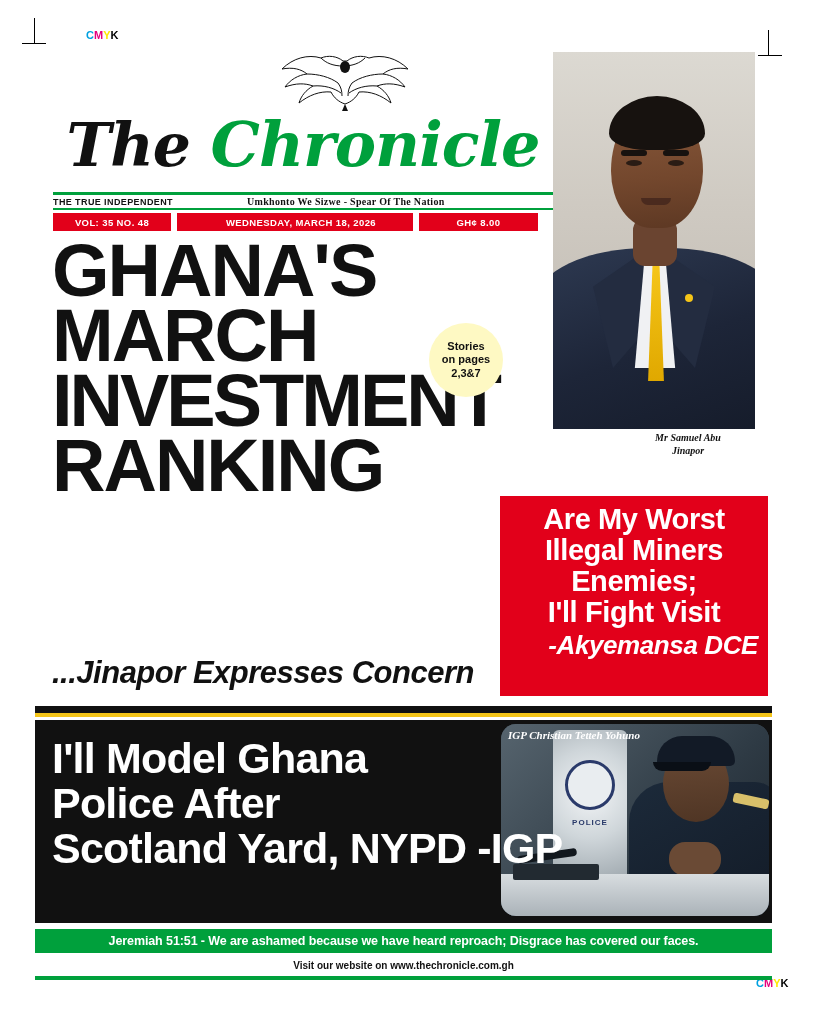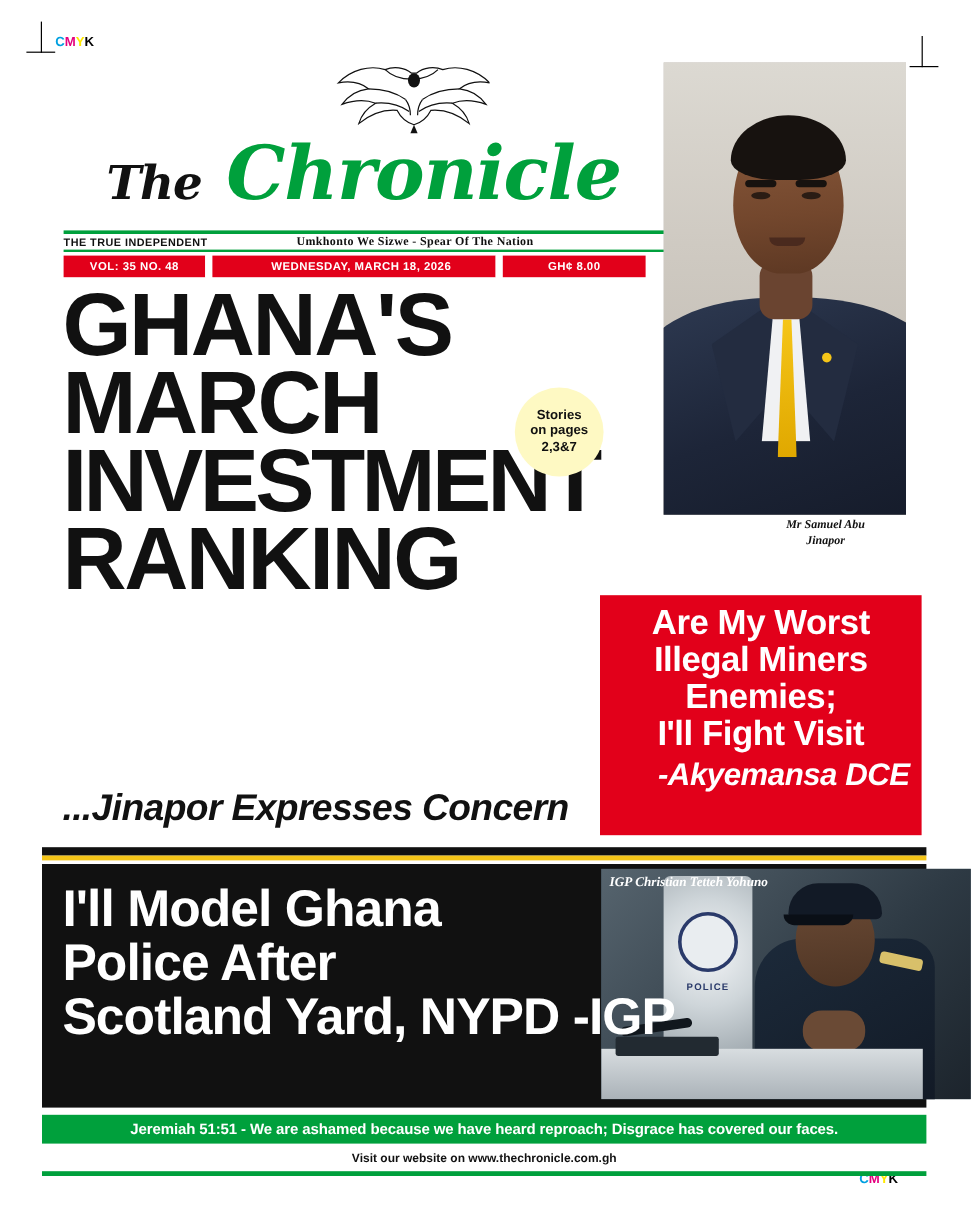--- a/index.html
+++ b/index.html
@@ -32,20 +32,21 @@
   .cm-tr-v { left: 768px; top: 30px; width: 1px; height: 26px; }
   .cm-tr-h { left: 758px; top: 55px; width: 24px; height: 1px; }
 
   .cmyk {
     position: absolute;
     font-family: "Liberation Sans", sans-serif;
     font-weight: bold;
     font-size: 11px;
     letter-spacing: 0px;
     line-height: 1;
+    margin-left: 40px;
   }
   .cmyk-top { left: 46px; top: 30px; }
   .cmyk-bottom { left: 716px; top: 978px; }
   .cmyk .c { color: #00a0e0; }
   .cmyk .m { color: #e5007e; }
   .cmyk .y { color: #ffe800; }
   .cmyk .k { color: #000000; }
 
   
   .masthead {
@@ -71,21 +72,21 @@
     font-weight: bold;
     font-style: italic;
     font-size: 62px;
     line-height: 1;
     letter-spacing: -1px;
     color: #00a03c;
     white-space: nowrap;
   }
   .title .the {
     color: #111111;
-    font-size: 39px;
+    font-size: 60px;
   }
   .rule-green {
     position: absolute;
     left: 53px;
     width: 702px;
     height: 3px;
     background: #00a03c;
   }
   .rule1 { top: 192px; }
   .rule2 { top: 208px; height: 2px; }
@@ -392,24 +393,25 @@
     font-size: 43px;
     line-height: 1.05;
     letter-spacing: -0.8px;
   }
   .second-head span { display: block; white-space: nowrap; }
 
   .igp-photo {
     position: absolute;
     left: 501px;
     top: 724px;
-    width: 308px;
+    width: 268px;
     height: 192px;
     overflow: hidden;
     background: #3a4a56;
+    border-radius: 15px;
   }
   .igp-bg {
     position: absolute; inset: 0;
     background: linear-gradient(135deg, #56646e 0%, #2e3a44 60%, #1c242c 100%);
   }
   .igp-flag {
     position: absolute;
     left: 52px; top: 6px;
     width: 74px; height: 168px;
     background: radial-gradient(circle at 50% 38%, #f2f4f6 0%, #cfd6da 40%, #8d979e 100%);

